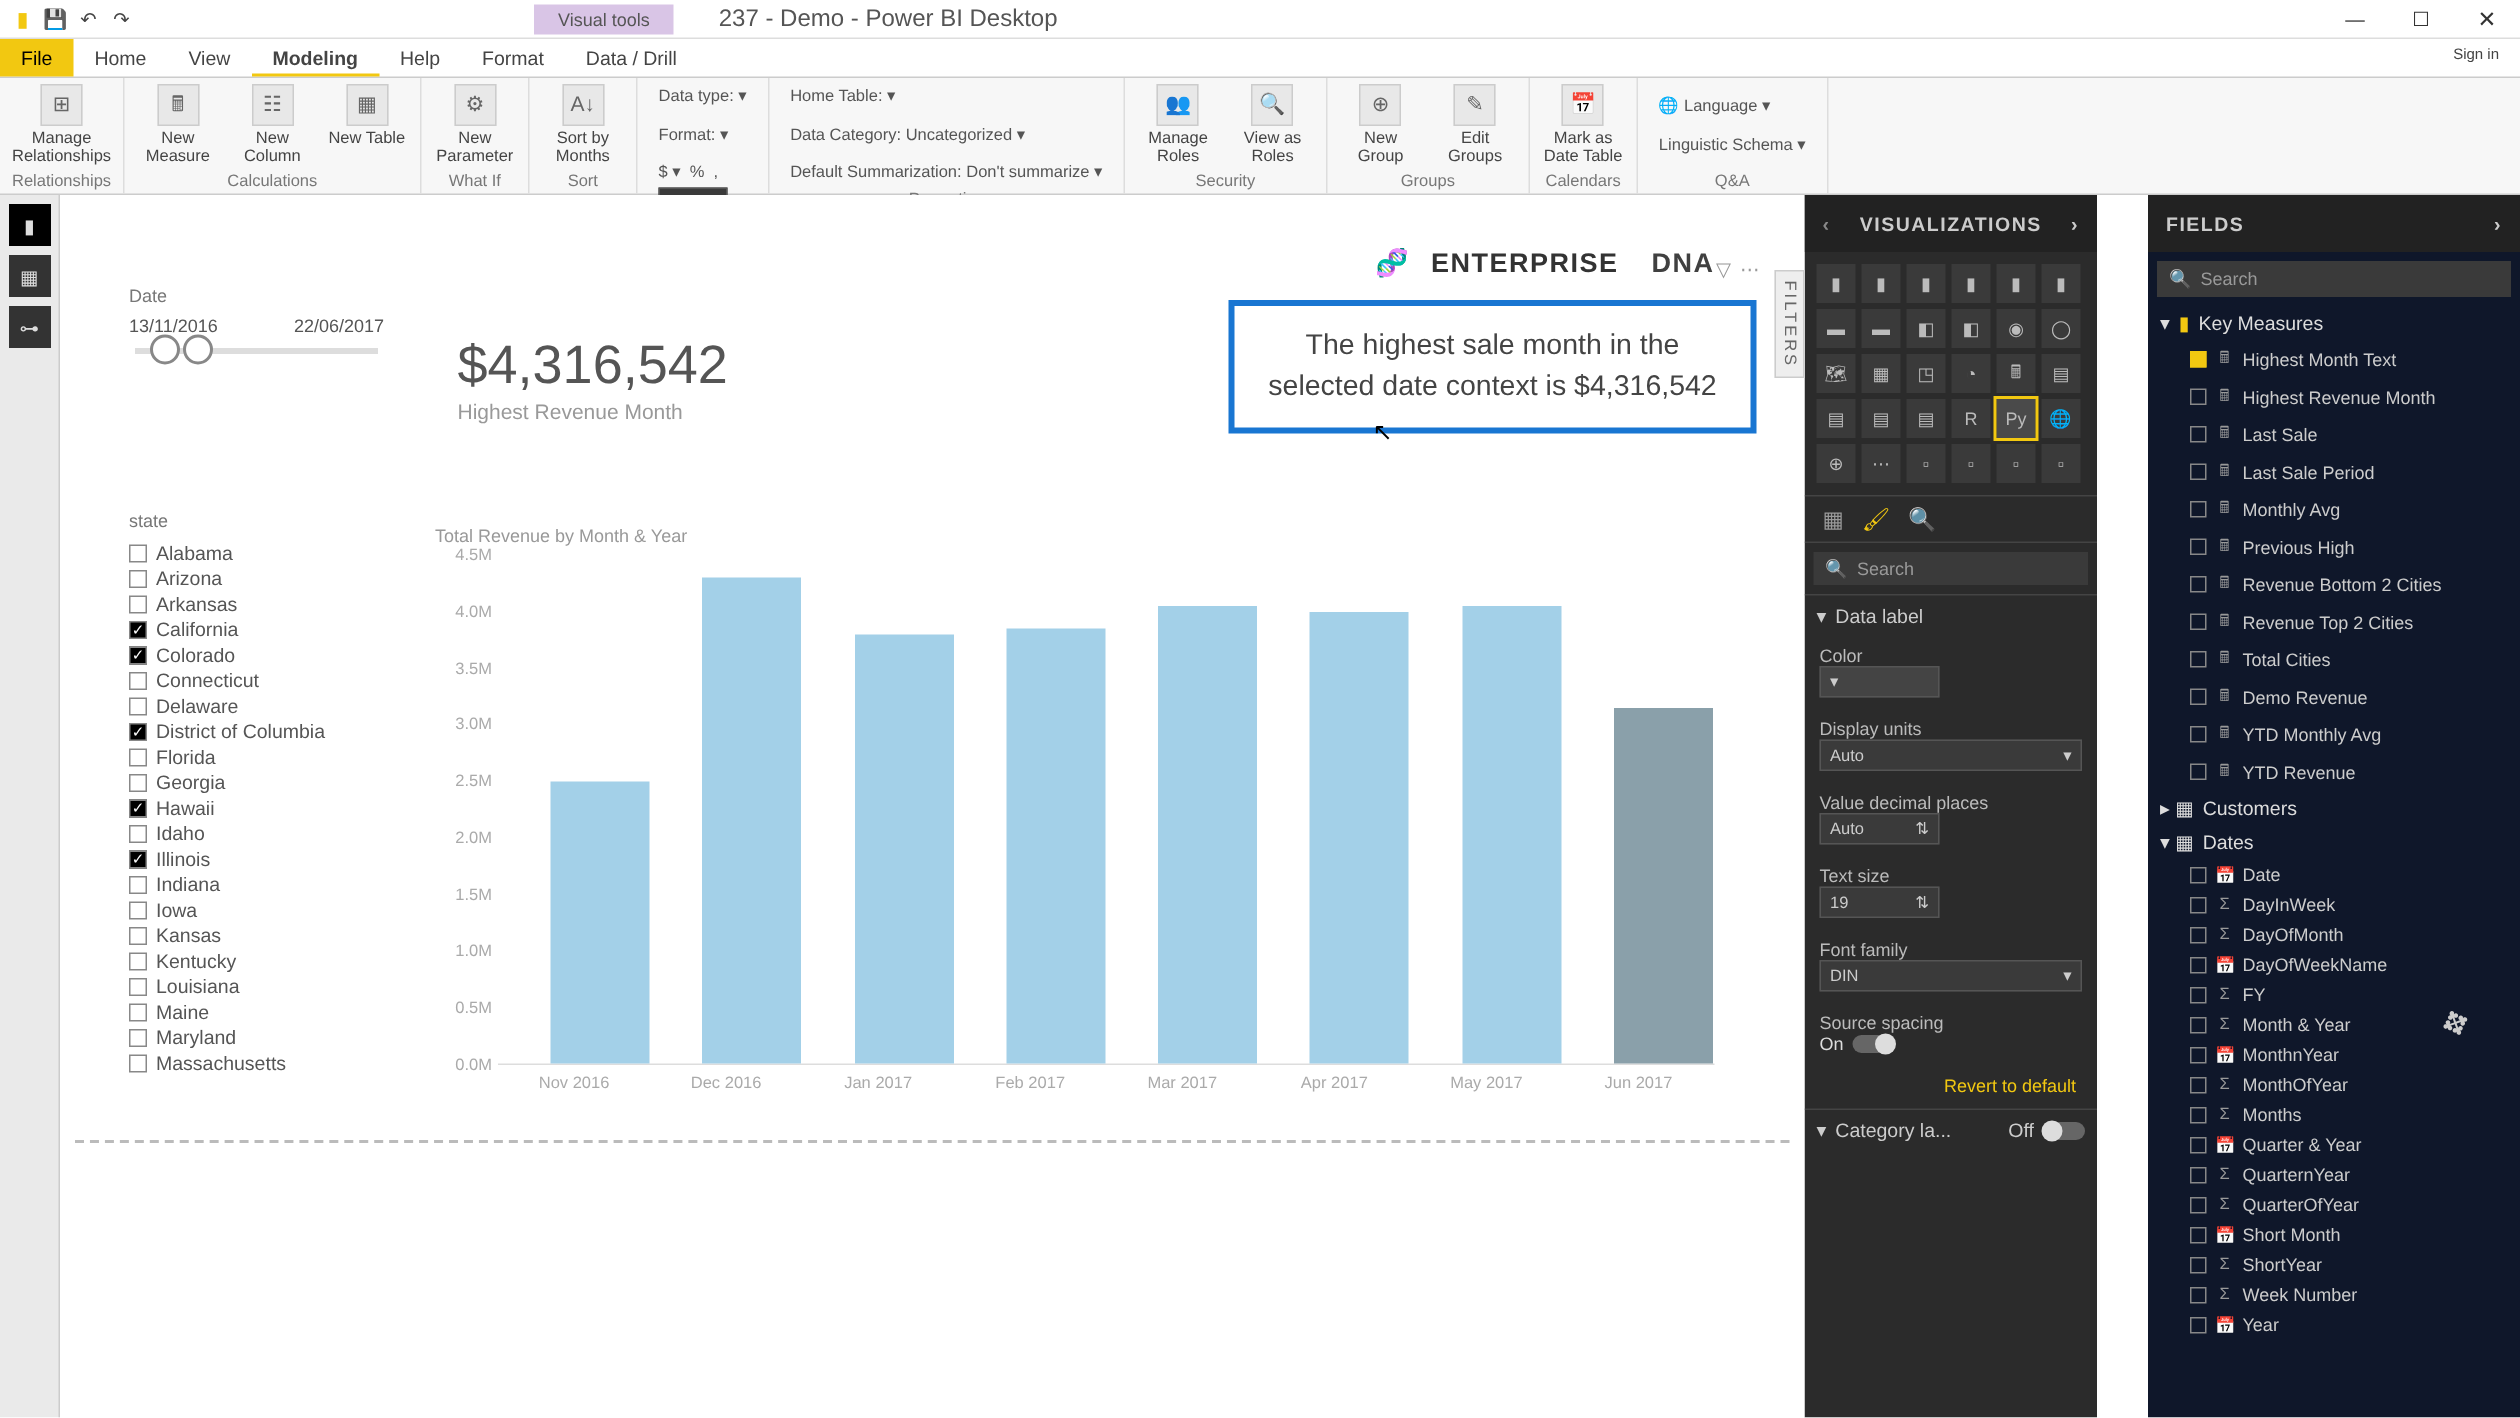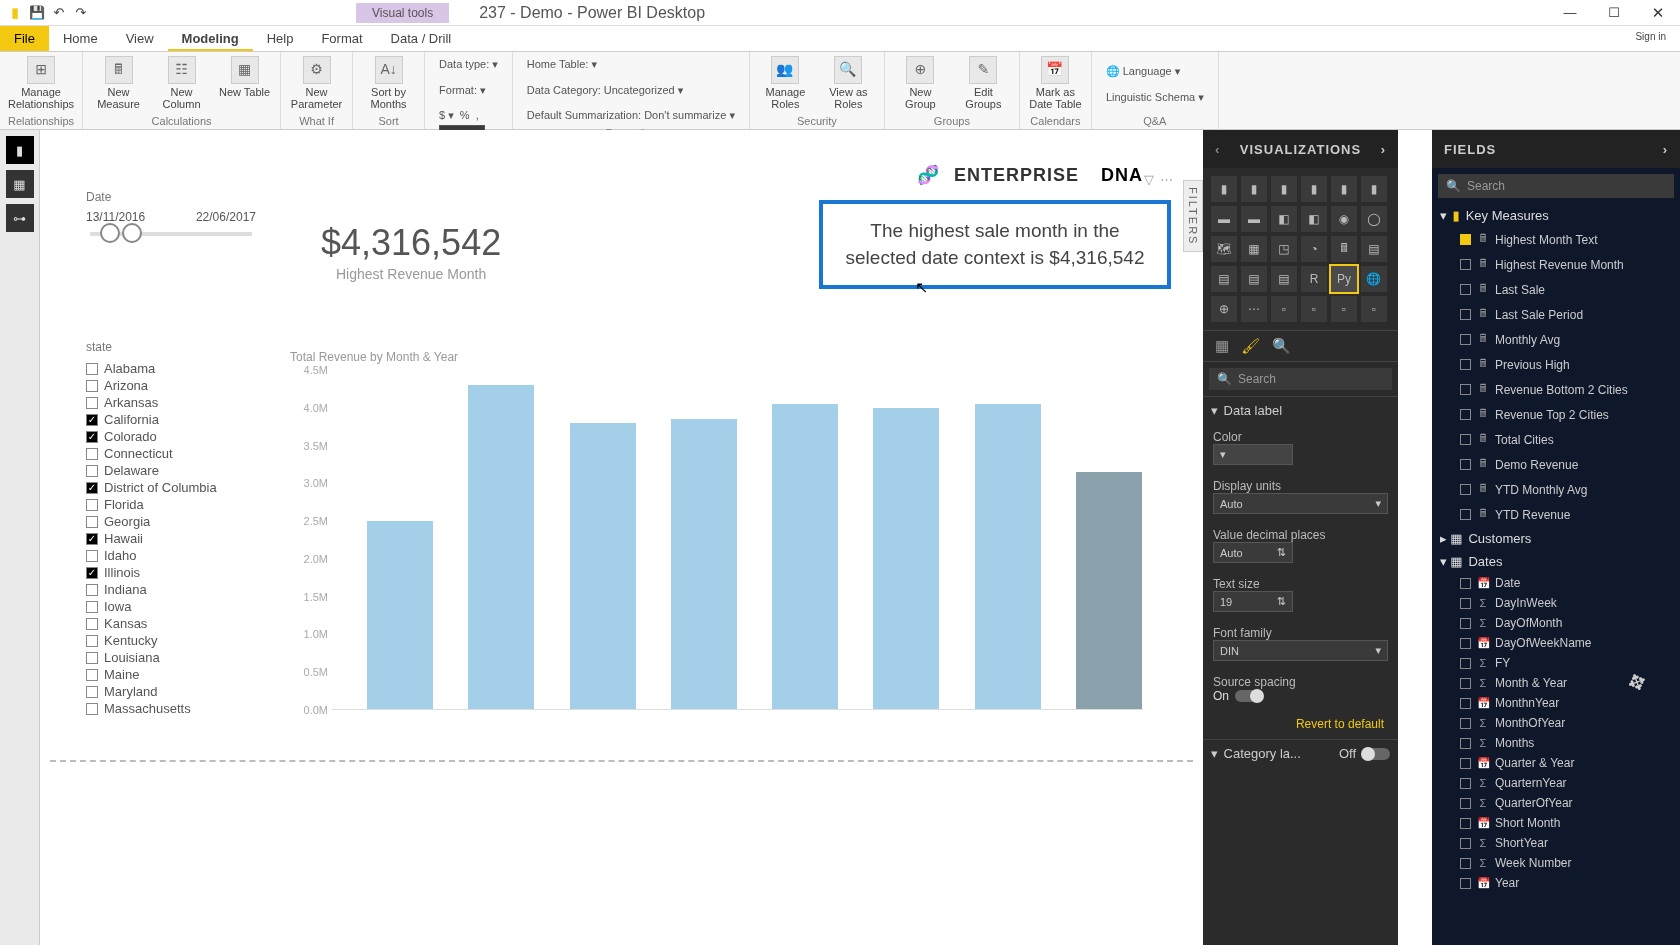--- a/index.html
+++ b/index.html
@@ -34,31 +34,31 @@
 .propcol { display:flex; flex-direction:column; justify-content:center; padding:0 6px;}
 
 
 .workspace { display: flex; height: 815px; }
 .leftrail { width: 40px; background: #eaeaea; border-right: 1px solid #ccc; display:flex; flex-direction:column; align-items:center; padding-top:6px; gap:6px;}
 .leftrail .lr { width:28px; height:28px; background:#333; display:flex; align-items:center; justify-content:center; color:#ddd; font-size:13px;}
 .leftrail .lr.active{ background:#000;}
 .canvas { flex: 1; background: #fff; position: relative; padding: 18px 26px; }
 .filters-tab { position:absolute; right:0; top:50px; writing-mode:vertical-rl; background:#eee; border:1px solid #ccc; padding:6px 3px; font-size:11px; letter-spacing:2px; color:#666;}
 .enterprise { position:absolute; top:28px; right:60px; display:flex; align-items:center; gap:8px; font-weight:700; font-size:18px; color:#333; letter-spacing:1px;}
-.enterprise .dna{ color:#000000;}
+.enterprise .dna{ color:#404040;}
 .enterprise .ic{ width:34px; height:34px; display:inline-flex; align-items:center; justify-content:center;}
 .vistools { position:absolute; top:42px; right:30px; font-size:13px; color:#999; display:flex; gap:6px;}
 
 .date-slicer { position:absolute; top:60px; left:46px; width:170px; }
 .date-slicer .lbl{ font-size:12px; color:#777; margin-bottom:6px;}
 .date-row{ display:flex; justify-content:space-between; font-size:12px; color:#555; margin-bottom:6px;}
 .slider-track{ height:4px; background:#ddd; position:relative; margin:8px 4px;}
 .slider-thumb{ width:20px; height:20px; border-radius:50%; border:2px solid #888; background:#fff; position:absolute; top:-9px;}
 
-.kpi { position:absolute; top:92px; left:265px; text-align:center;margin-left:16px;}
+.kpi { position:absolute; top:92px; left:265px; text-align:left;}
 .kpi-val{ font-size:36px; color:#555; font-weight:500;}
 .kpi-lbl{ font-size:14px; color:#999; margin-top:2px;}
 
 .narrative { position:absolute; top:70px; right:32px; width:352px; border:4px solid #1976d2; padding:14px 18px; text-align:center; font-size:19px; color:#444; line-height:1.4;}
 
 .state-slicer{ position:absolute; top:210px; left:46px; width:170px;}
 .state-slicer .lbl{ font-size:12px; color:#777; margin-bottom:6px;}
 .state-item{ display:flex; align-items:center; gap:6px; font-size:13px; color:#555; padding:1px 0;}
 .state-item .cb{ width:12px; height:12px; border:1px solid #888; display:inline-flex; align-items:center; justify-content:center; font-size:10px;}
 .state-item .cb.checked{ background:#000; color:#fff;}
@@ -408,20 +408,30 @@
             <div class="bar" style="height: 55.5556%; left: 35.2222px;"></div>
             <div class="bar" style="height: 95.5556%; left: 136.444px;"></div>
             <div class="bar" style="height: 84.4444%; left: 237.667px;"></div>
             <div class="bar" style="height: 85.5556%; left: 338.889px;"></div>
             <div class="bar" style="height: 90%; left: 440.111px;"></div>
             <div class="bar" style="height: 88.8889%; left: 541.333px;"></div>
             <div class="bar" style="height: 90%; left: 642.556px;"></div>
             <div class="bar alt" style="height: 70%; left: 743.778px;"></div>
           </div>
       </div>
+      <div class="xlabels" id="xlabels">
+          <div class="xl">Nov 2016</div>
+          <div class="xl">Dec 2016</div>
+          <div class="xl">Jan 2017</div>
+          <div class="xl">Feb 2017</div>
+          <div class="xl">Mar 2017</div>
+          <div class="xl">Apr 2017</div>
+          <div class="xl">May 2017</div>
+          <div class="xl">Jun 2017</div>
+        </div>
     </div>
 
     <div class="dashed-sep"></div>
   </div>
 
   <div class="vis-pane">
     <div class="pane-hdr">
         <span style="color:#888">‹</span>
         <span>VISUALIZATIONS</span>
         <span>›</span>

